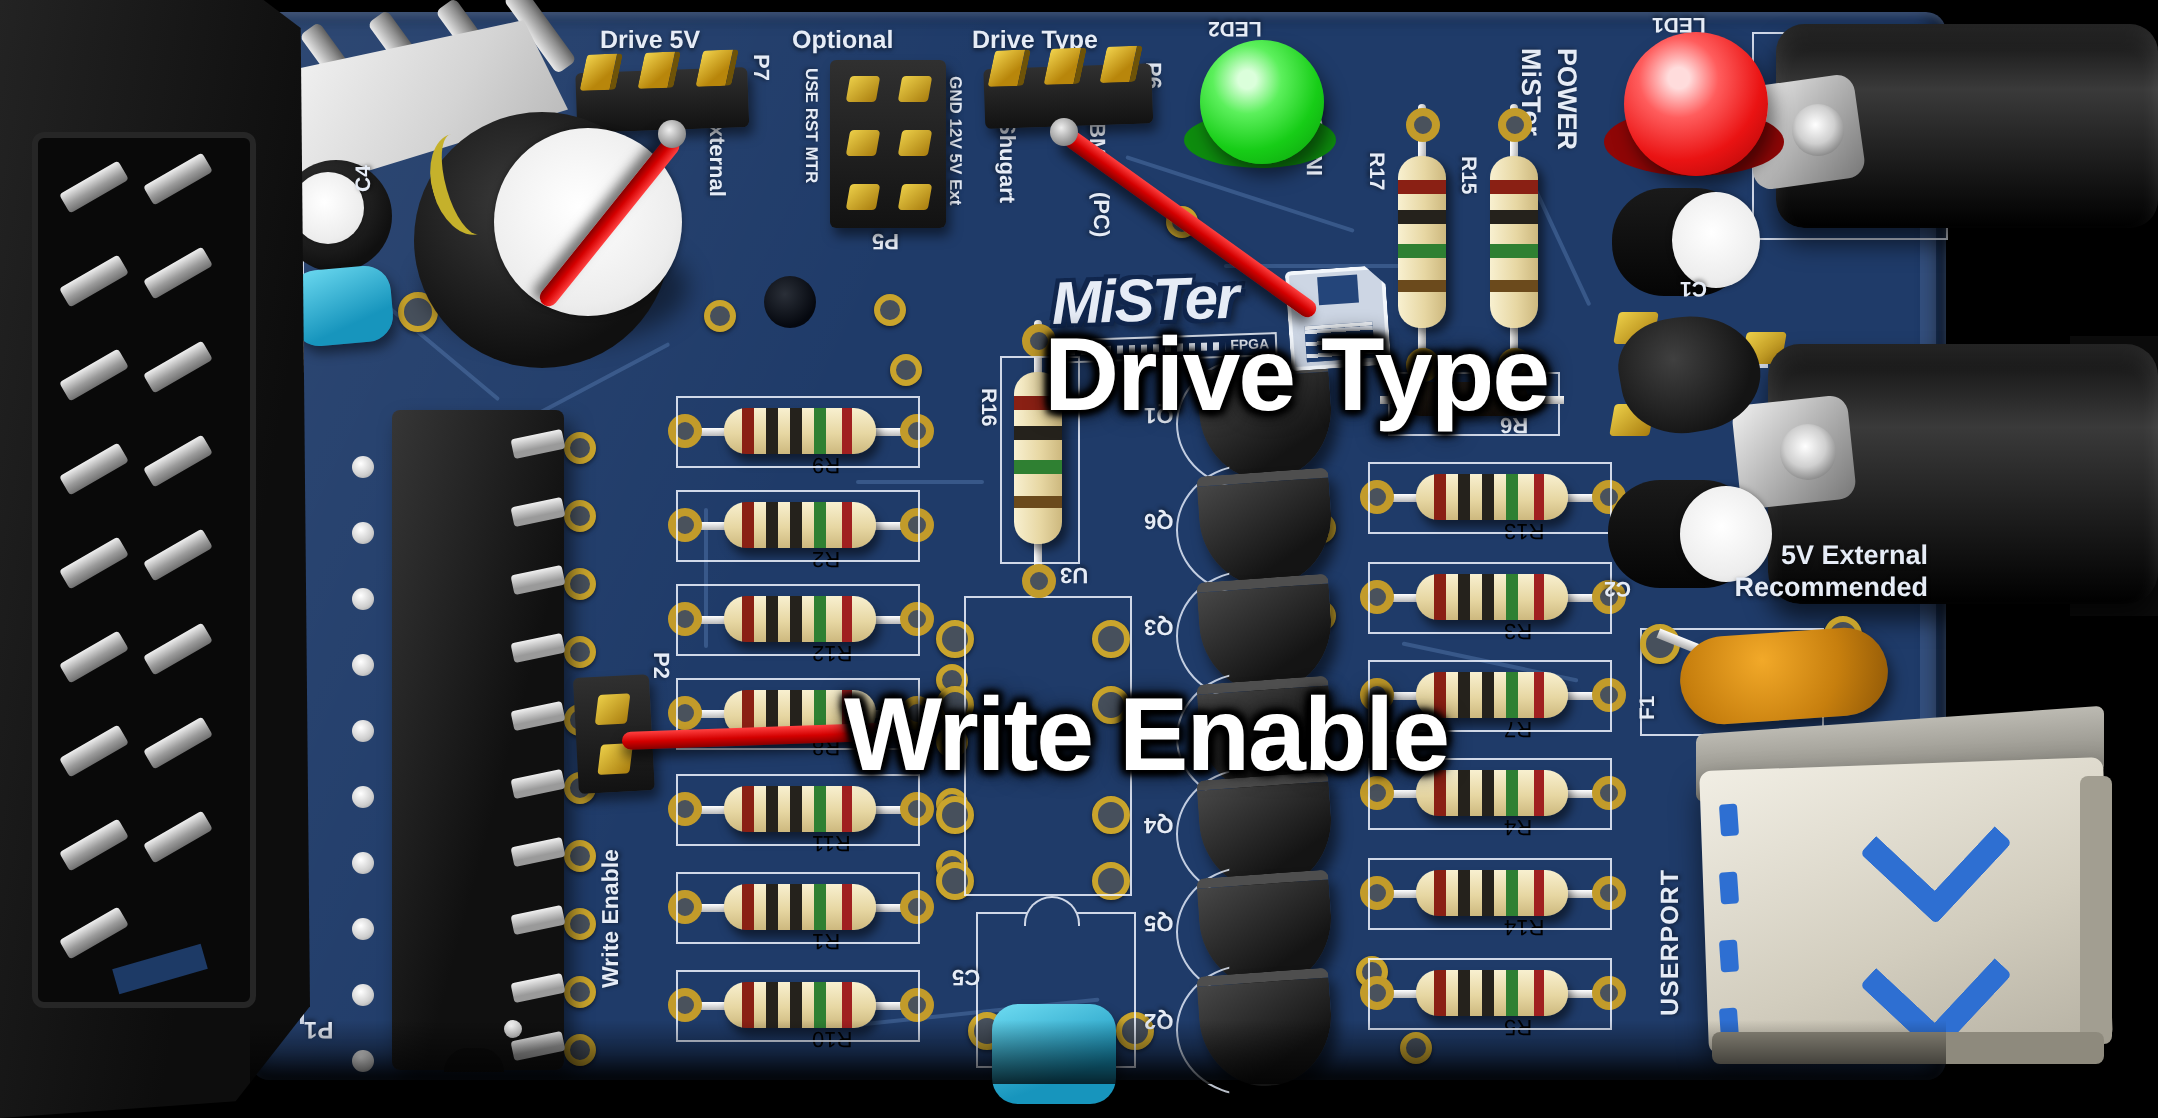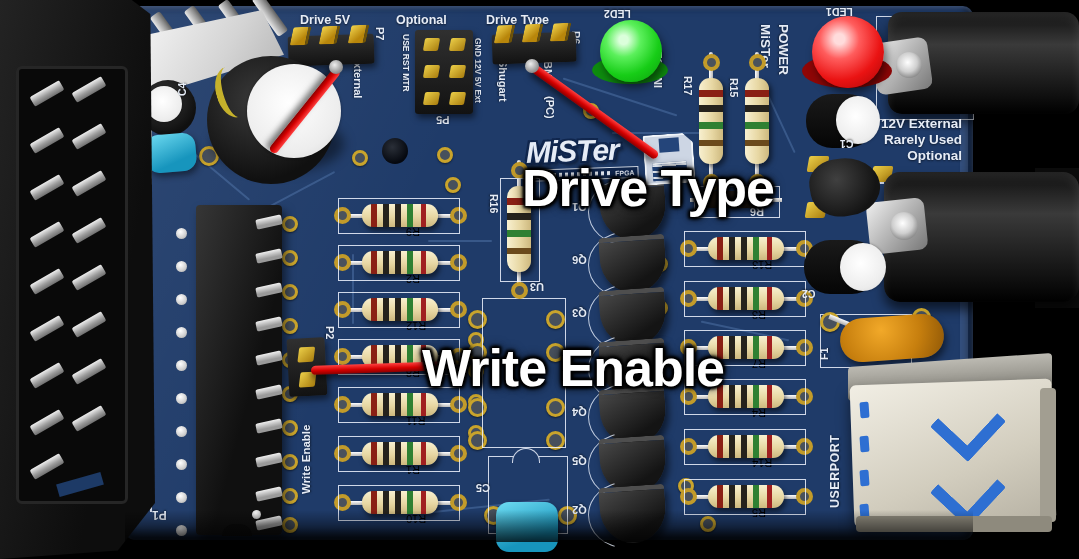--- a/index.html
+++ b/index.html
@@ -274,33 +274,32 @@
   <div class="abs hpad" style="left:806px;top:202px;width:20px;height:16px;z-index:20;"></div>
   <div class="abs" style="left:810px;top:158px;width:70px;height:58px;z-index:21;transform:rotate(-10deg);border-radius:42% 58% 50% 50%;background:radial-gradient(circle at 40% 35%,#404040,#141414 70%);"></div>
   <div class="abs caprect" style="left:804px;top:240px;width:74px;height:54px;z-index:22;"></div>
   <div class="abs captop" style="left:840px;top:243px;width:46px;height:48px;z-index:23;"></div>
   <div class="abs silk r180" style="left:802px;top:288px;font-size:10.5px;z-index:23;">C2</div>
 
   <div class="abs silkbox" style="left:876px;top:16px;width:96px;height:102px;"></div>
   <div class="abs jackbody" style="left:888px;top:12px;width:191px;height:102px;border-radius:14px;z-index:15;"></div>
   <div class="abs jwedge" style="left:874px;top:40px;width:56px;height:52px;transform:rotate(-8deg);z-index:16;"></div>
   <div class="abs jpin" style="left:896px;top:52px;width:26px;height:26px;z-index:17;"></div>
-  <div class="abs silk" style="left:850px;top:116px;width:112px;text-align:right;font-size:13.5px;line-height:1.2;z-index:17;">
-    <div>12V External</div>
-    <div>Rarely Used</div>
-    <div>Optional</div>
-  </div>
 
   <div class="abs hpad" style="left:872px;top:166px;width:20px;height:16px;z-index:14;"></div>
   <div class="abs hpad" style="left:870px;top:204px;width:20px;height:16px;z-index:14;"></div>
   <div class="abs" style="left:868px;top:182px;width:14px;height:40px;border-left:2px solid rgba(240,245,255,.85);border-top:2px solid rgba(240,245,255,.85);z-index:14;"></div>
   <div class="abs" style="left:1035px;top:168px;width:44px;height:140px;background:#0c0c0c;z-index:15;"></div>
   <div class="abs jackbody" style="left:884px;top:172px;width:195px;height:130px;border-radius:16px;z-index:15;"></div>
   <div class="abs jwedge" style="left:868px;top:200px;width:58px;height:52px;transform:rotate(-6deg);z-index:16;"></div>
   <div class="abs jpin" style="left:890px;top:212px;width:28px;height:28px;z-index:17;"></div>
+  <div class="abs silk" style="left:846px;top:270px;width:118px;text-align:right;font-size:13.5px;line-height:1.2;z-index:23;">
+    <div>5V External</div>
+    <div>Recommended</div>
+  </div>
 
   <div class="abs silkbox" style="left:820px;top:314px;width:90px;height:52px;z-index:20;"></div>
   <div class="abs via" style="left:820px;top:312px;width:14px;height:14px;z-index:21;"></div>
   <div class="abs via" style="left:912px;top:308px;width:13px;height:13px;z-index:21;"></div>
   <div class="abs" style="left:828px;top:320px;width:32px;height:5px;background:linear-gradient(180deg,#fff,#aaa);transform:rotate(22deg);z-index:21;"></div>
   <div class="abs fuse" style="left:840px;top:316px;width:104px;height:44px;z-index:22;"></div>
   <div class="abs silk vup" style="left:818px;top:334px;height:26px;font-size:10.5px;z-index:23;">F1</div>
 
   <div class="abs silk vup" style="left:828px;top:404px;height:104px;font-size:12.5px;letter-spacing:.5px;z-index:10;">USERPORT</div>
   <div class="abs" style="left:842px;top:354px;width:237px;height:200px;z-index:25;">

